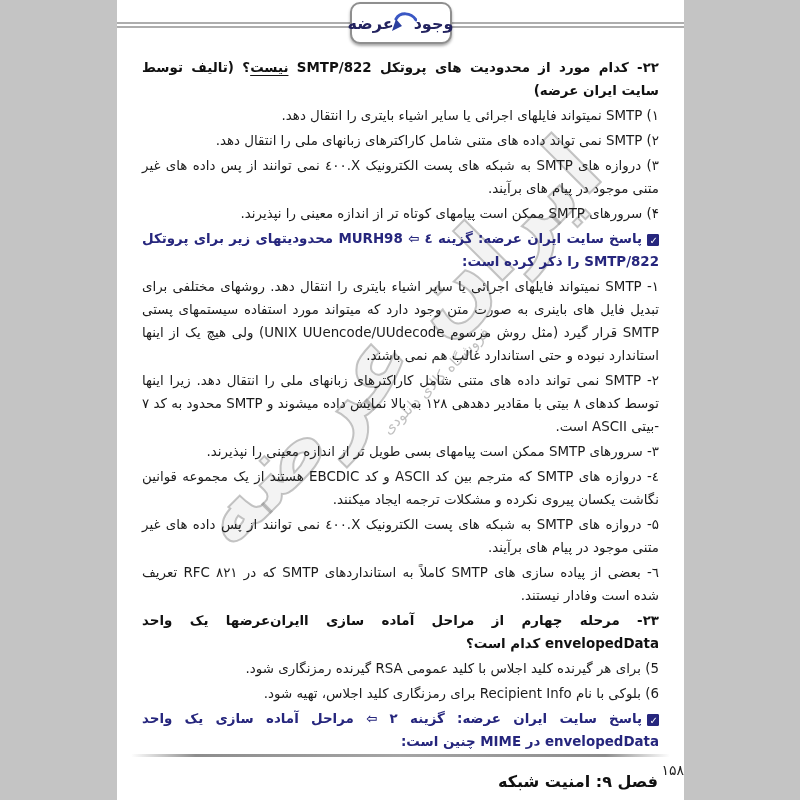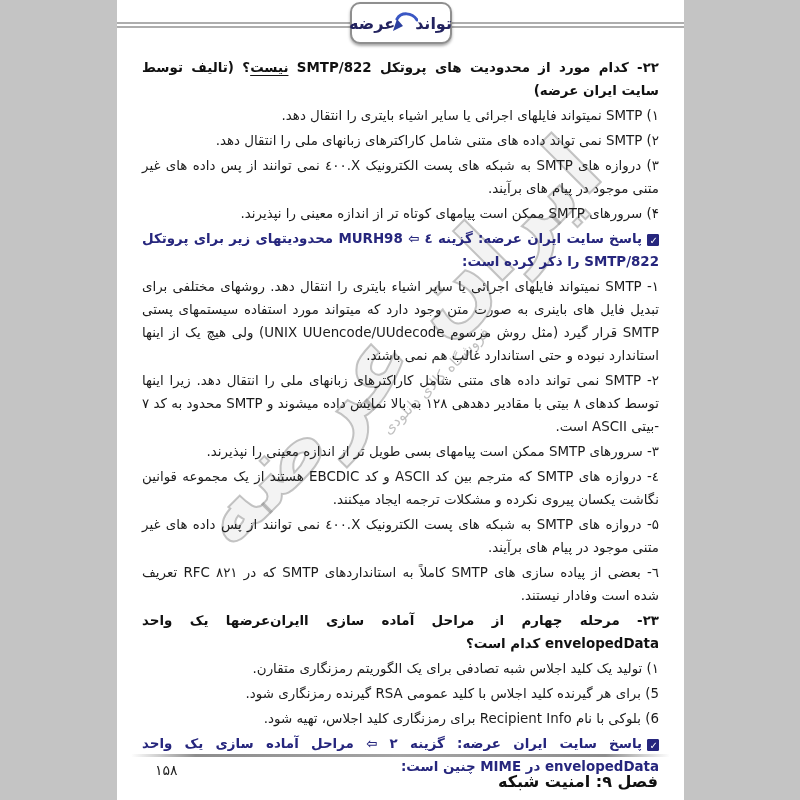--- a/index.html
+++ b/index.html
@@ -74,37 +74,37 @@
   }
   
   .footer-rule {
     position:absolute; left:14px; right:14px; top:754px; height:3px;
     border-radius:3px;
     background:linear-gradient(to right,
       rgba(130,130,130,0) 0%, #8d8d8d 12%, #a5a5a5 50%, #8d8d8d 88%, rgba(130,130,130,0) 100%);
   }
   .page-number {
     position:absolute; top:762px; left:0; width:100%;
-    text-align:left; font-size:14px; color:#222;padding-left:38px;
+    text-align:right; font-size:14px; color:#222;padding-left:38px;
   }
   .chapter-label {
     position:absolute; top:772px; right:26px;
     font-weight:bold; font-size:16px; color:#111;
     direction:rtl;
   }
 </style>
 </head>
 <body>
 
 <div class="page">
 
   <div class="header">
     <div class="header-rule"></div>
     <div class="logo-badge">
-      <span class="logo-word">تواند</span>
+      <span class="logo-word">وجود</span>
       <span class="logo-arrow">
         <svg width="26" height="24" viewBox="0 0 26 24">
           <path d="M25 9 C20 1 9 1 5 8" fill="none" stroke="#3a57c4" stroke-width="3" stroke-linecap="round"></path>
           <polygon points="1,20 11,15 5,8" fill="#2b3f9e"></polygon>
         </svg>
       </span>
       <span class="logo-word">عرضه</span>
     </div>
   </div>
 
@@ -126,21 +126,20 @@
 
     <p>۱- SMTP نمیتواند فایلهای اجرائی یا سایر اشیاء بایتری را انتقال دهد. روشهای مختلفی برای تبدیل فایل های باینری به صورت متن وجود دارد که میتواند مورد استفاده سیستمهای پستی SMTP قرار گیرد (مثل روش مرسوم UNIX UUencode/UUdecode) ولی هیچ یک از اینها استاندارد نبوده و حتی استاندارد غالب هم نمی باشند.</p>
     <p>۲- SMTP  نمی تواند داده های متنی شامل کاراکترهای زبانهای ملی را انتقال دهد. زیرا اینها توسط کدهای ۸ بیتی با مقادیر دهدهی ۱۲۸ به بالا نمایش داده میشوند و SMTP محدود به کد ۷ -بیتی ASCII است.</p>
     <p>۳- سرورهای SMTP ممکن است پیامهای بسی طویل تر از اندازه معینی را نپذیرند.</p>
     <p>٤- دروازه های SMTP که مترجم بین کد ASCII و کد EBCDIC هستند از یک مجموعه قوانین نگاشت یکسان پیروی نکرده و مشکلات ترجمه ایجاد میکنند.</p>
     <p>۵- دروازه های SMTP به شبکه های پست الکترونیک X.٤٠٠ نمی توانند از پس داده های غیر متنی موجود در پیام های برآیند.</p>
     <p>٦- بعضی از پیاده سازی های SMTP کاملاً به استانداردهای SMTP که در RFC ۸۲۱ تعریف شده است وفادار نیستند.</p>
 
     <p class="q-title">۲۳- مرحله چهارم از مراحل آماده سازی اایران‌عرضها یک واحد envelopedData کدام است؟</p>
 
-    <p>۱) تولید یک کلید اجلاس شبه تصادفی برای یک الگوریتم رمزنگاری متقارن.</p>
     <p>5) برای هر گیرنده کلید اجلاس با کلید عمومی RSA گیرنده رمزنگاری شود.</p>
     <p>6) بلوکی با نام Recipient Info برای رمزنگاری کلید اجلاس، تهیه شود.</p>
 
     <p class="ans-head"><span class="cb">✓</span><span>پاسخ سایت ایران عرضه: گزینه ۲ ⇦ مراحل آماده سازی یک واحد envelopedData در MIME چنین است:</span></p>
 
   </div>
 
   <div class="footer-rule"></div>
   <div class="page-number">۱۵۸</div>
   <div class="chapter-label">فصل ۹: امنیت شبکه</div>

